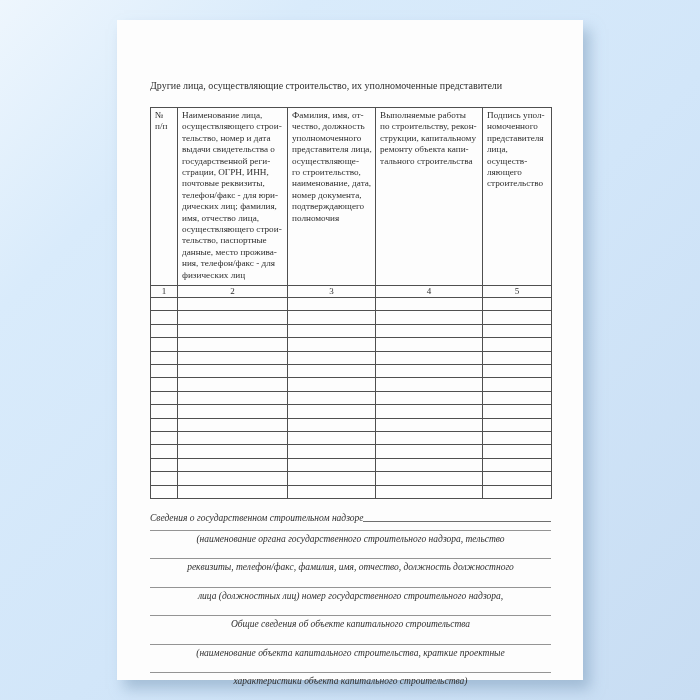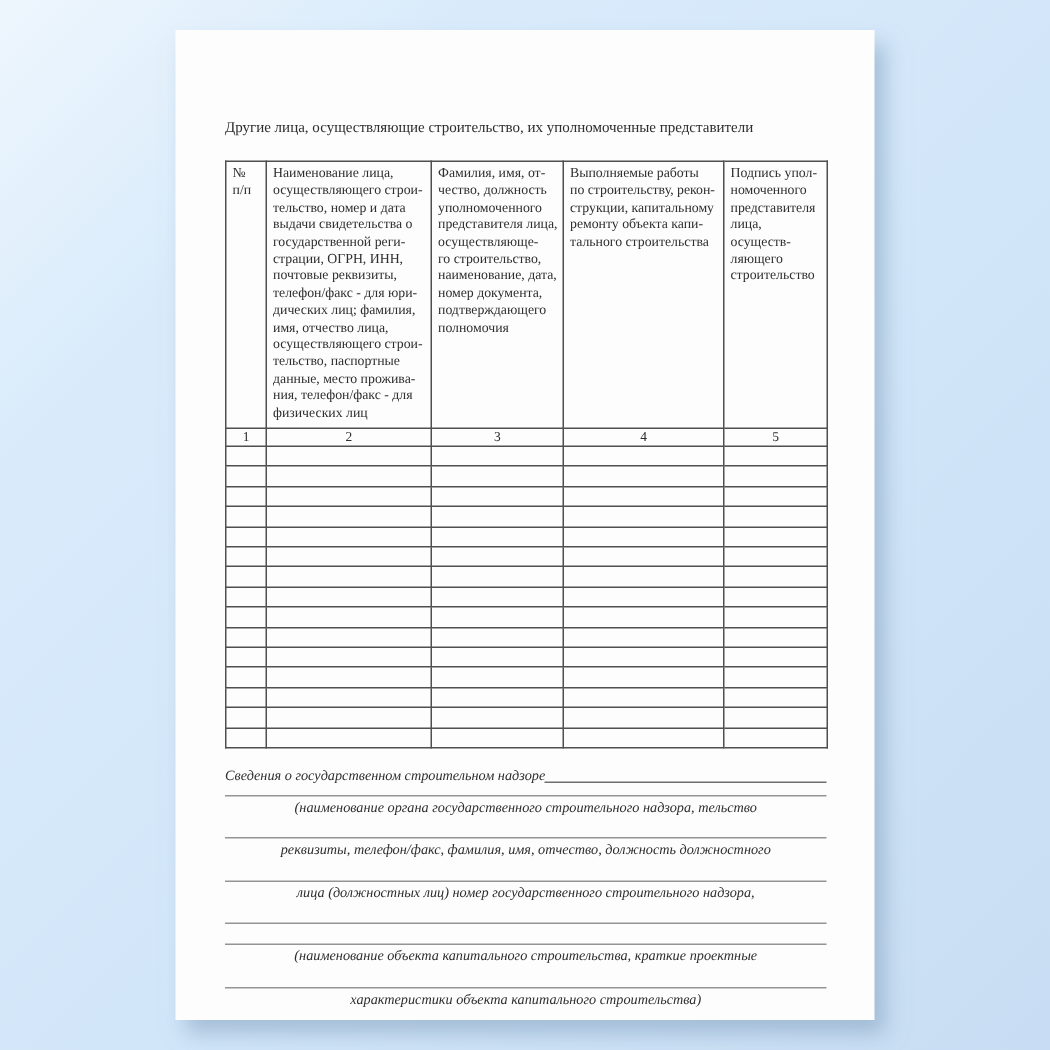--- a/index.html
+++ b/index.html
@@ -282,20 +282,21 @@
         <div class="caption">(наименование органа государственного строительного надзора, тельство</div>
 
         <div class="rule"></div>
         <div class="caption">реквизиты, телефон/факс, фамилия, имя, отчество, должность должностного</div>
 
         <div class="rule"></div>
         <div class="caption">лица (должностных лиц) номер государственного строительного надзора,</div>
 
         <div class="rule"></div>
 
+        <div class="heading">Общие сведения об объекте капитального строительства</div>
 
         <div class="rule"></div>
         <div class="caption">(наименование объекта капитального строительства, краткие проектные</div>
 
         <div class="rule"></div>
         <div class="caption">характеристики объекта капитального строительства)</div>
       </div>
 
     </div>
   </div>

